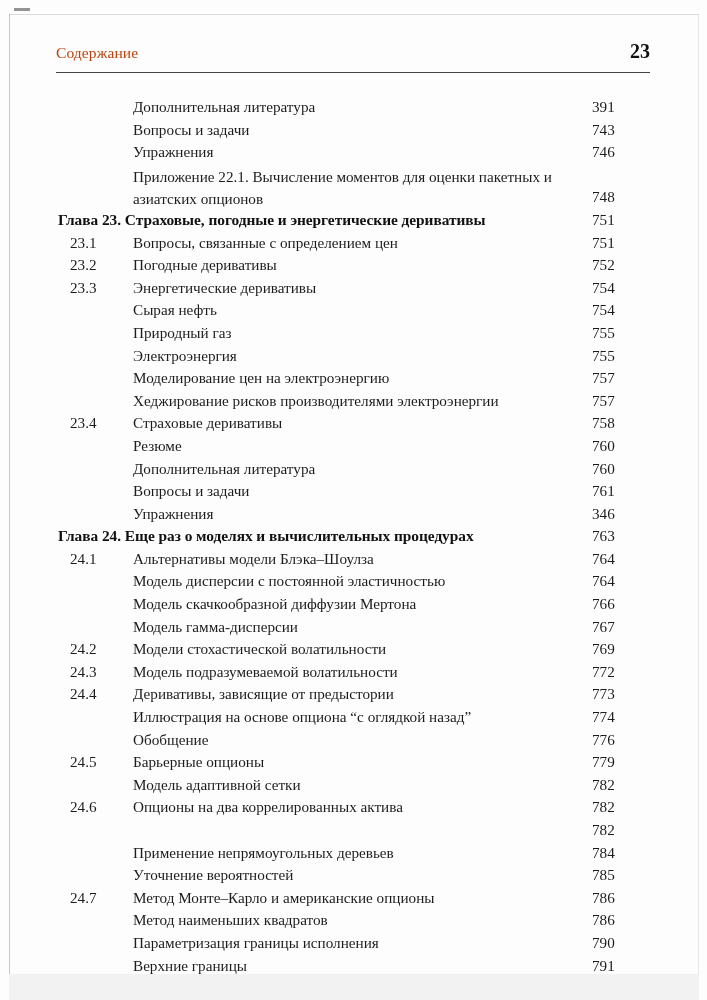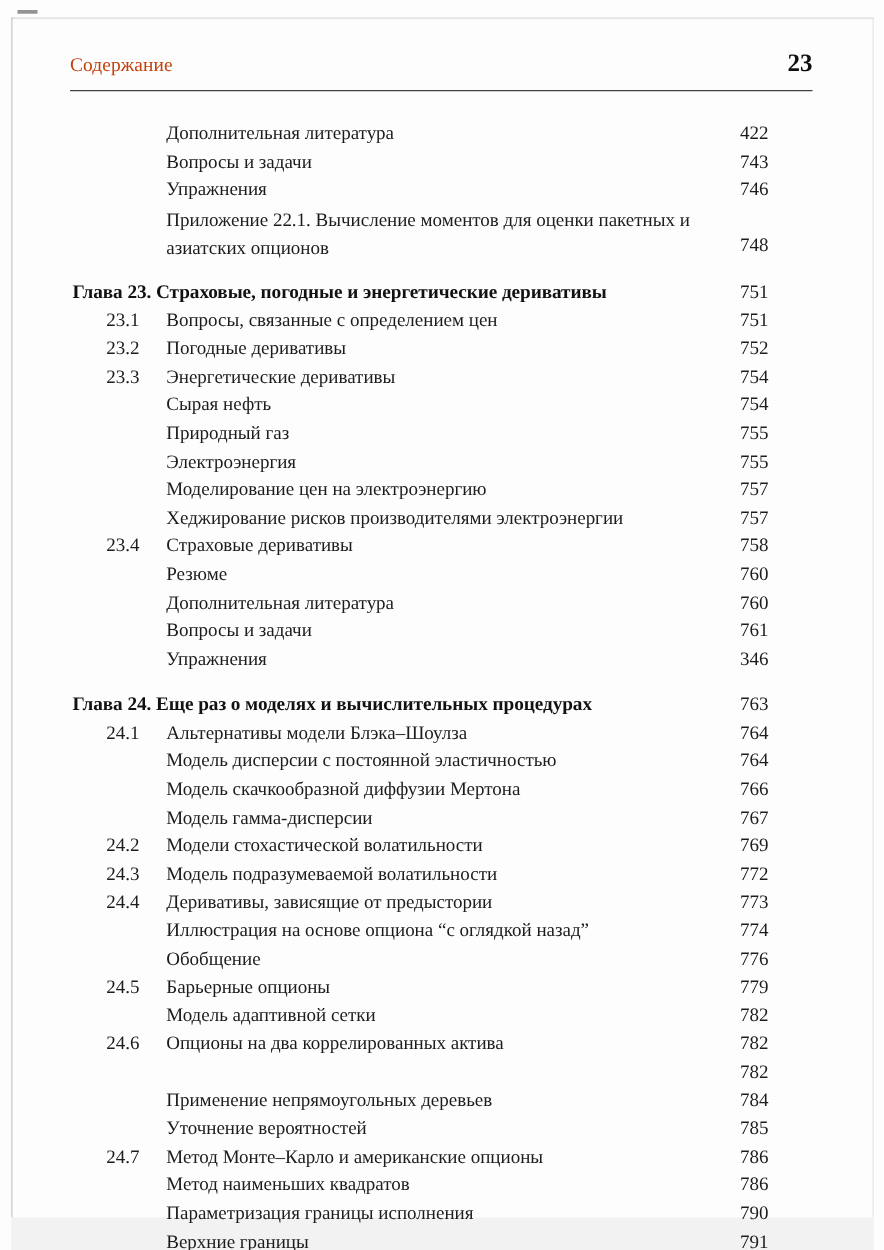--- a/index.html
+++ b/index.html
@@ -94,25 +94,25 @@
     position: absolute;
     left: 0;
     top: 98px;
     width: 707px;
   }
   .row {
     position: relative;
     height: 22.6px;
     width: 707px;
   }
-  .row.gap-before { margin-top: 14px; }
+  .row.gap-before { }
 
   .num {
     position: absolute;
-    left: 85px;
+    left: 70px;
     top: 0;
     width: 46px;
     font-size: 15.2px;
     color: #1c1c1c;
     white-space: nowrap;
   }
   .label {
     position: absolute;
     top: 0;
     font-size: 15.2px;
@@ -162,21 +162,21 @@
 
   <div class="runhead">
     <div class="runhead-title">Содержание</div>
     <div class="runhead-folio">23</div>
   </div>
   <div class="runhead-rule"></div>
 
   <div class="toc" id="toc-list">
       <div class="row lvl-item">
         <span class="label">Дополнительная литература</span>
-        <span class="folio">422</span>
+        <span class="folio">391</span>
       </div>
       <div class="row lvl-item">
         <span class="label">Вопросы и задачи</span>
         <span class="folio">743</span>
       </div>
       <div class="row lvl-item">
         <span class="label">Упражнения</span>
         <span class="folio">746</span>
       </div>
       <div class="row lvl-item wrap2">

